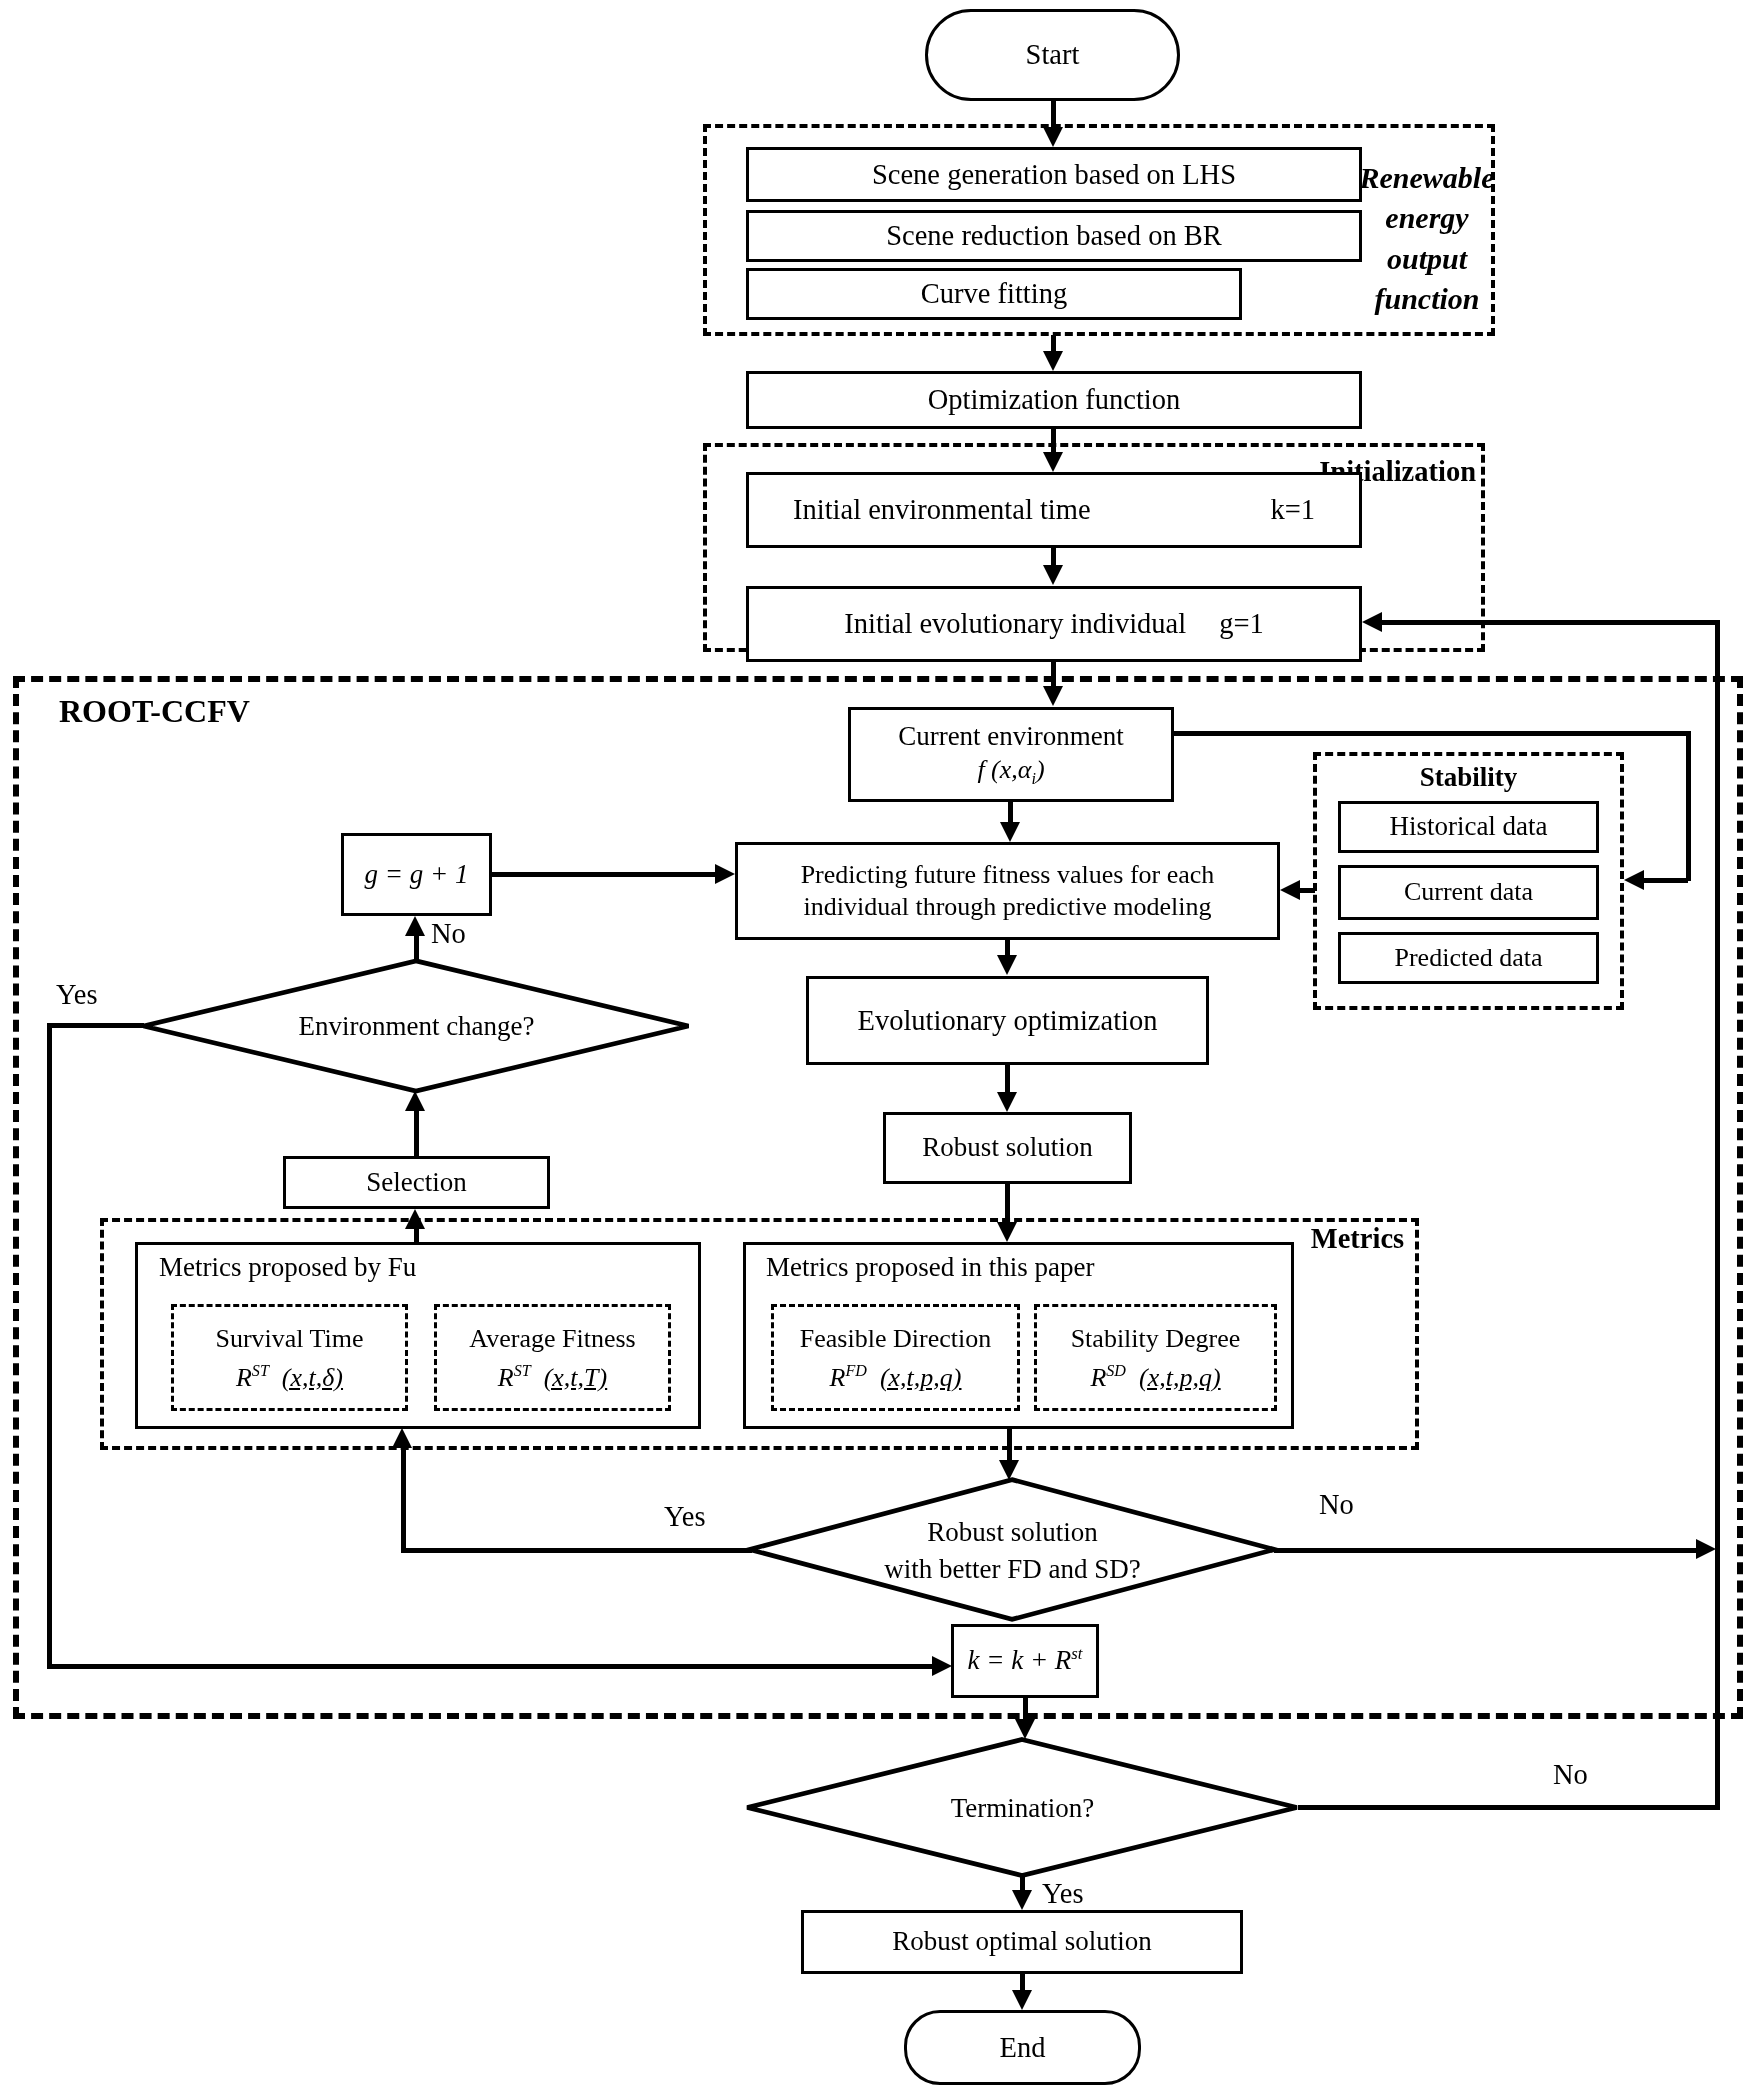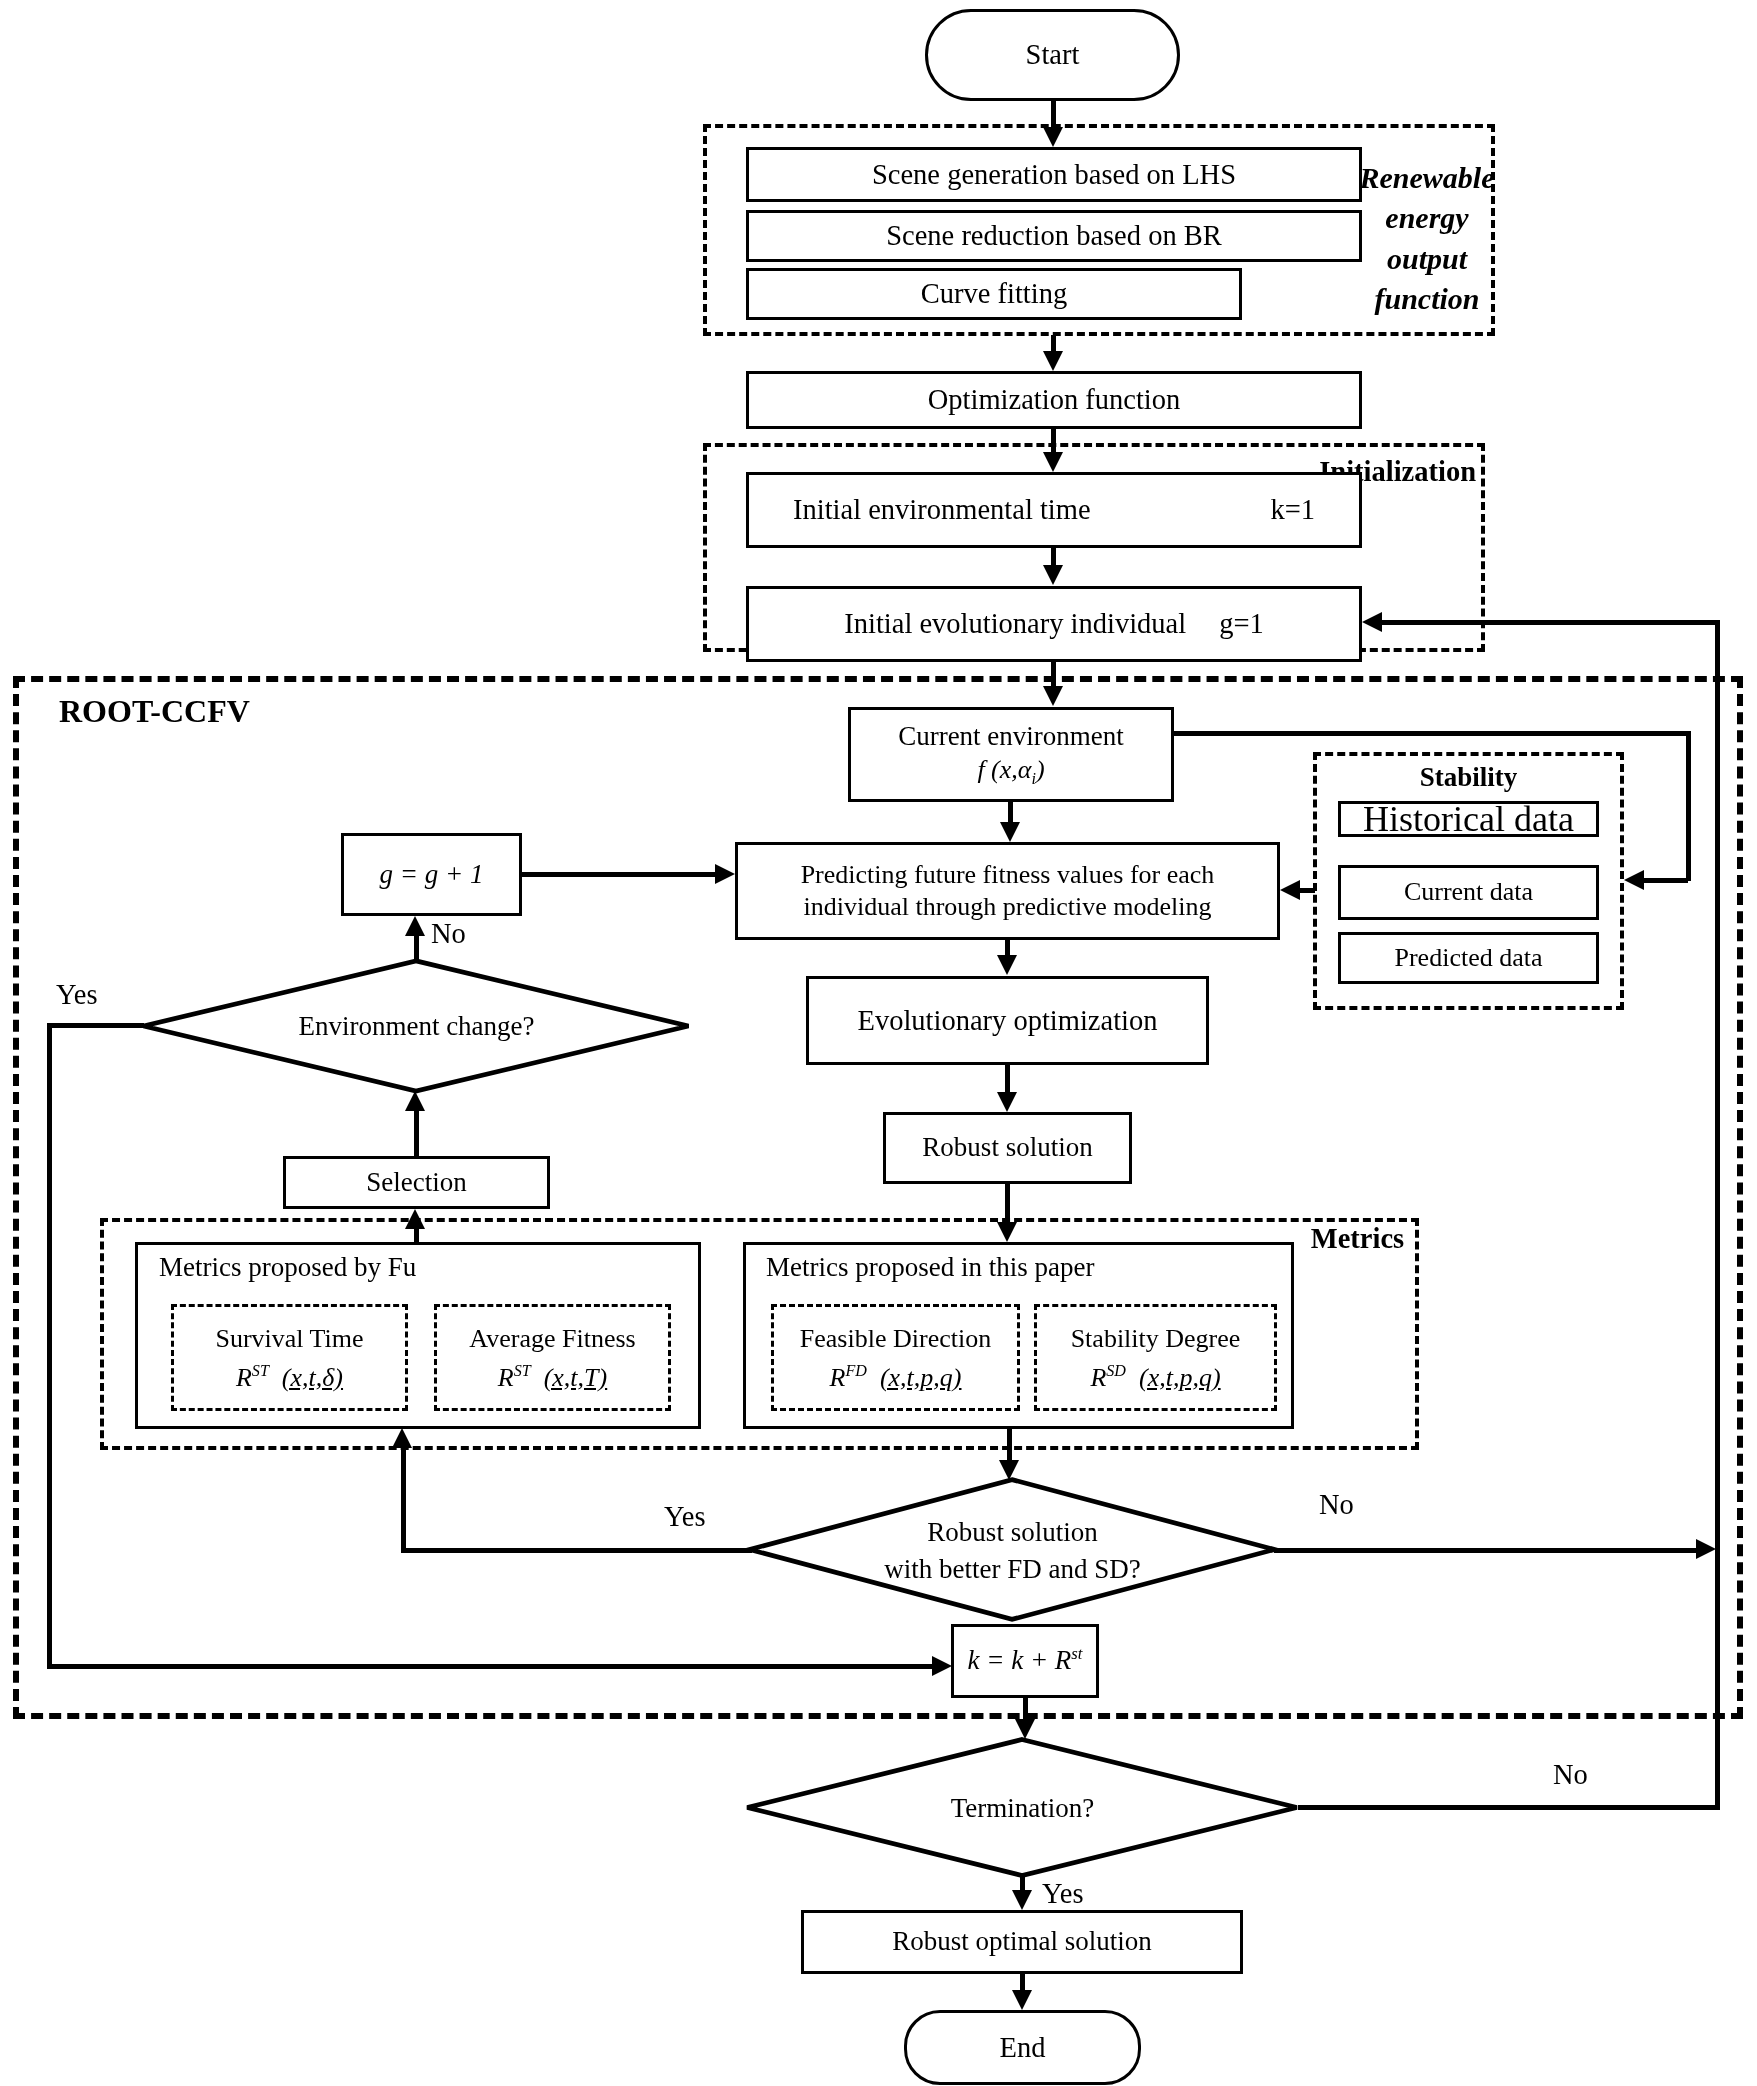--- a/index.html
+++ b/index.html
@@ -160,33 +160,33 @@
 
   <div class="grouptitle" style="left:59px;top:693px;font-size:32px;">
     <span>ROOT-CCFV</span>
   </div>
 
   <div class="box" style="left:848px;top:707px;width:326px;height:95px;font-size:27px;">
     <span>Current environment</span>
     <span class="math smalltext"><span>f (x,α</span><sub>i</sub><span>)</span></span>
   </div>
 
-  <div class="box" style="left:341px;top:833px;width:181px;height:83px;font-size:27px;">
+  <div class="box" style="left:341px;top:833px;width:151px;height:83px;font-size:27px;">
     <span class="math">g = g + 1</span>
   </div>
 
   <div class="box" style="left:735px;top:842px;width:545px;height:98px;font-size:26px;">
     <span>Predicting future fitness values for each</span>
     <span>individual through predictive modeling</span>
   </div>
 
   <div class="grouptitle" style="left:1313px;top:762px;width:311px;text-align:center;font-size:27px;">
     <span>Stability</span>
   </div>
-  <div class="box" style="left:1338px;top:801px;width:261px;height:36px;font-size:36px;align-items:center;">
+  <div class="box" style="left:1338px;top:801px;width:261px;height:52px;font-size:27px;align-items:center;">
     <span>Historical data</span>
   </div>
   <div class="box" style="left:1338px;top:865px;width:261px;height:55px;font-size:26px;">
     <span>Current data</span>
   </div>
   <div class="box" style="left:1338px;top:932px;width:261px;height:52px;font-size:26px;">
     <span>Predicted data</span>
   </div>
 
   <svg class="diamond" style="left:140px;top:957px;" width="552" height="138" viewBox="0 0 932 232">

